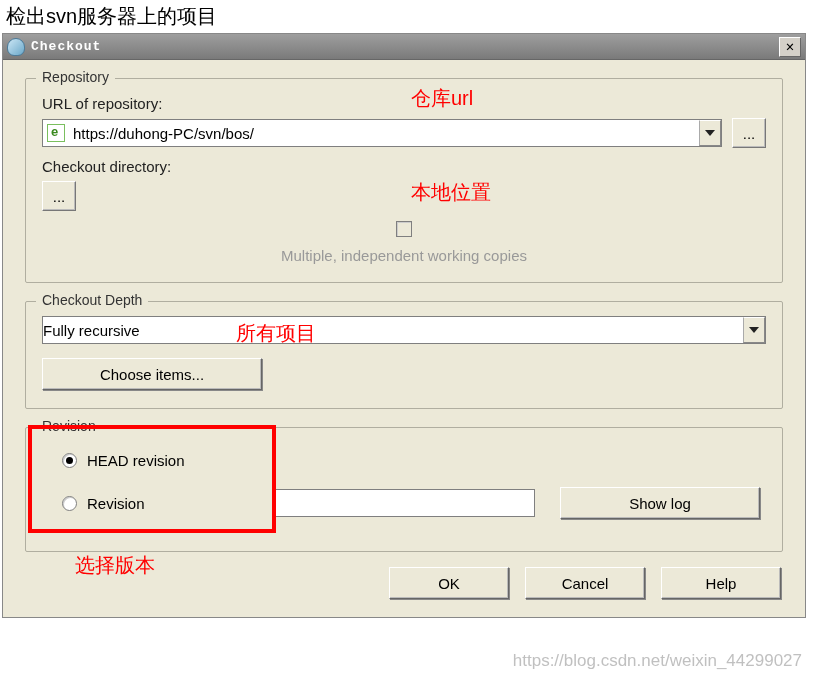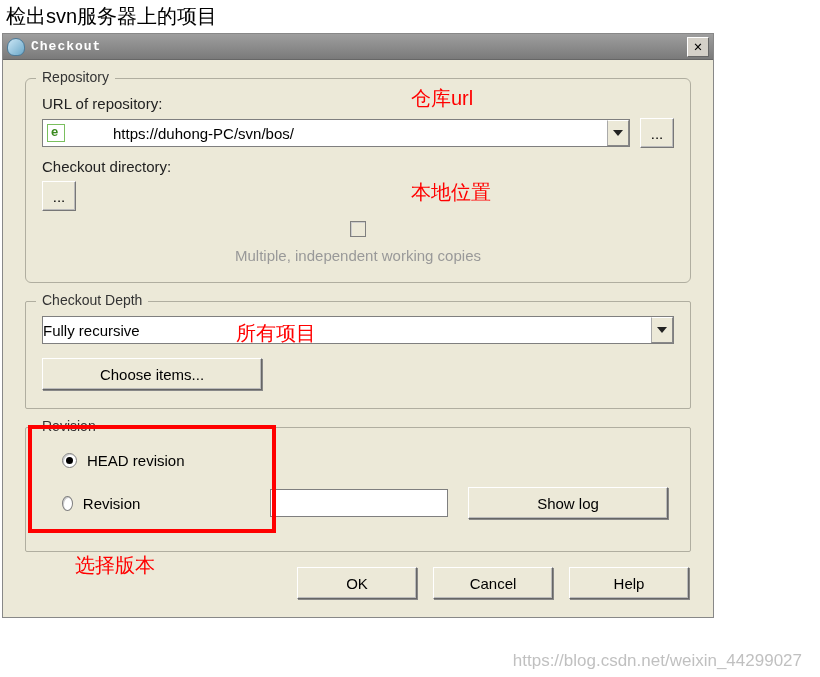--- a/index.html
+++ b/index.html
@@ -13,21 +13,21 @@
       position: relative;
     }
     .page-title {
       font-size: 20px;
       padding: 3px 6px;
       color: #000;
     }
     .window {
       border: 1px solid #888;
       background: #ece9d8;
-      width: 712px;
+      width: 804px;
       margin-left: 2px;
     }
     .titlebar {
       background: linear-gradient(to bottom, #9e9e9e, #7a7a7a);
       color: #fff;
       display: flex;
       align-items: center;
       height: 26px;
       padding: 0 4px;
       font-weight: bold;
@@ -87,21 +87,20 @@
     .row { display: flex; align-items: center; gap: 10px; margin-bottom: 10px; }
     .combo, .textfield {
       flex: 1;
       height: 28px;
       background: #fff;
       border: 1px solid #7f7f7f;
       display: flex;
       align-items: center;
       padding: 0 6px;
       font-size: 15px;
-      gap: 40px;
     }
     .combo { padding-left: 4px; padding-right: 0; }
     .combo .combo-icon {
       width: 18px;
       height: 18px;
       background: #fff;
       border: 1px solid #7abf5e;
       margin-right: 8px;
       position: relative;
     }
@@ -249,21 +248,21 @@
   <div class="titlebar">
     <div class="titlebar-icon"></div>
     <span class="titlebar-text">Checkout</span>
     <div class="close-btn">
         <span>✕</span>
       </div>
   </div>
 
   <div class="dialog-body">
 
-    <div class="groupbox" style="position:relative;border-radius:6px;">
+    <div class="groupbox" style="position:relative;">
       <div class="groupbox-legend">Repository</div>
 
       <div class="field-label">URL of repository:</div>
       <div class="row">
         <div class="combo">
           <div class="combo-icon"></div>
           <span>https://duhong-PC/svn/bos/</span>
           <div class="combo-dropdown"></div>
         </div>
         <div class="btn-small">...</div>

